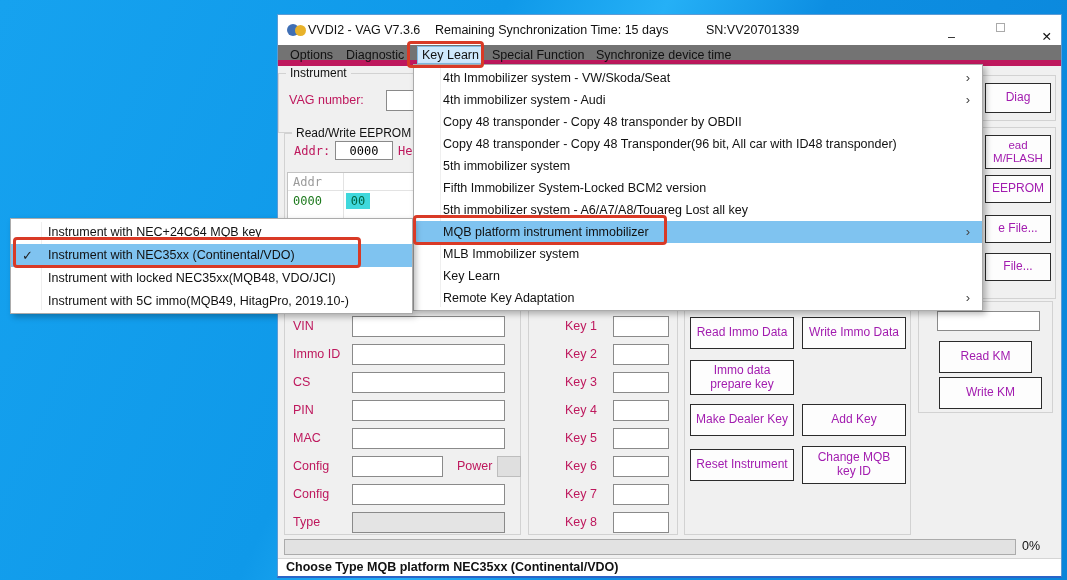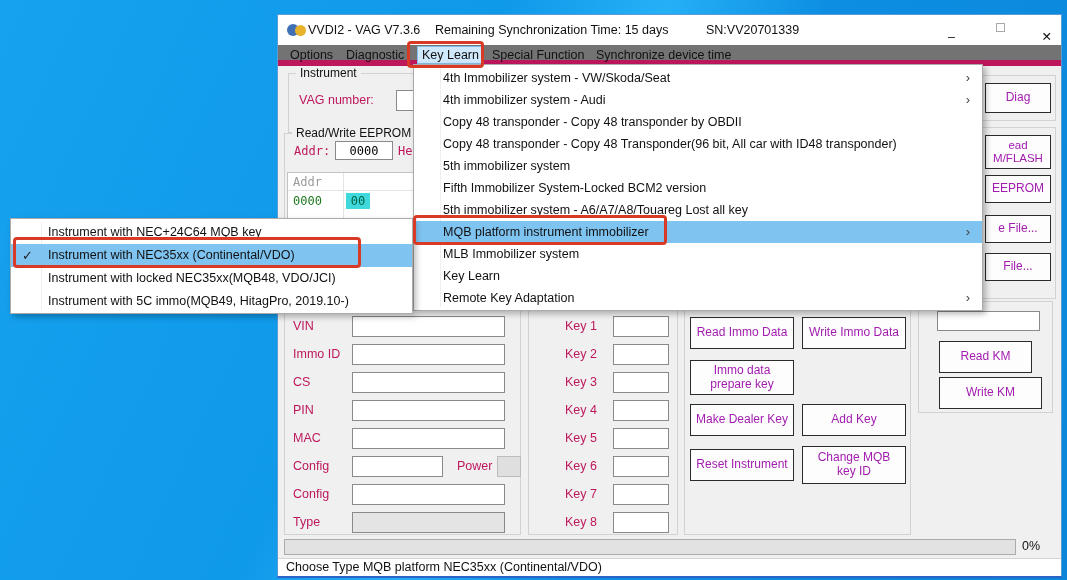--- a/index.html
+++ b/index.html
@@ -61,21 +61,21 @@
   .dcheck { position:absolute; left:11px; top:0; font-size:13px; color:#222; }
 
   
   .redbox { position:absolute; border:3px solid #d93a26; border-radius:4px; z-index:30; background:transparent; }
 
   
   #progress { position:absolute; left:6px; top:524px; width:732px; height:16px;
     background:#e2e2e2; border:1px solid #ababab; }
   #progpct { position:absolute; left:744px; top:524px; font-size:12.5px; color:#111; }
   #statusbar { position:absolute; left:0; top:543px; width:100%; height:18px; background:#ffffff;
-    border-top:1px solid #d5d5d5; font-size:12.5px; color:#111; padding:1px 0 0 8px; }
+    border-top:1px solid #d5d5d5; font-size:12.5px; color:#111; padding:1px 0 0 8px;font-weight:bold; }
 </style>
 </head>
 <body>
 
 <div id="desktop">
 
   <div id="win">
 
     <div id="titlebar">
       <div class="appicon">
@@ -97,21 +97,21 @@
     </div>
 
     <div id="menubar">
       <span class="mitem" style="left:8px">Options</span>
       <span class="mitem" style="left:64px">Diagnostic</span>
       <span class="mitem hl" style="left:139px;top:1px">Key Learn</span>
       <span class="mitem" style="left:210px">Special Function</span>
       <span class="mitem" style="left:314px">Synchronize device time</span>
     </div>
 
-    <div class="gbox" style="left:10px;top:58px;width:175px;height:60px">
+    <div class="gbox" style="left:0;top:58px;width:175px;height:60px">
       <span class="gleg">Instrument</span>
       <span class="flabel" style="left:10px;top:19px">VAG number:</span>
       <input class="input" style="left: 107px; top: 16px; width: 80px;">
     </div>
 
     <div class="gbox" style="left:6px;top:118px;width:176px;height:190px">
       <span class="gleg">Read/Write EEPROM</span>
       <span class="flabel mono" style="left:9px;top:10px;font-size:12px">Addr:</span>
       <input class="input mono" style="left: 50px; top: 7px; width: 58px; height: 19px; font-family: &quot;DejaVu Sans Mono&quot;, monospace; text-align: center;" value="0000">
       <span class="flabel mono" style="left:113px;top:10px;font-size:12px">Hex</span>

